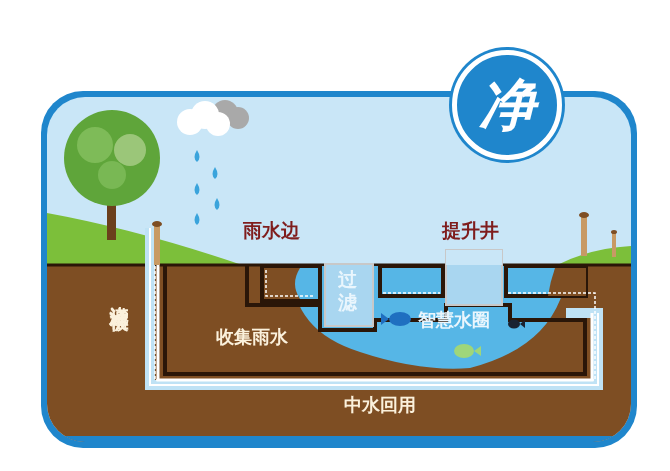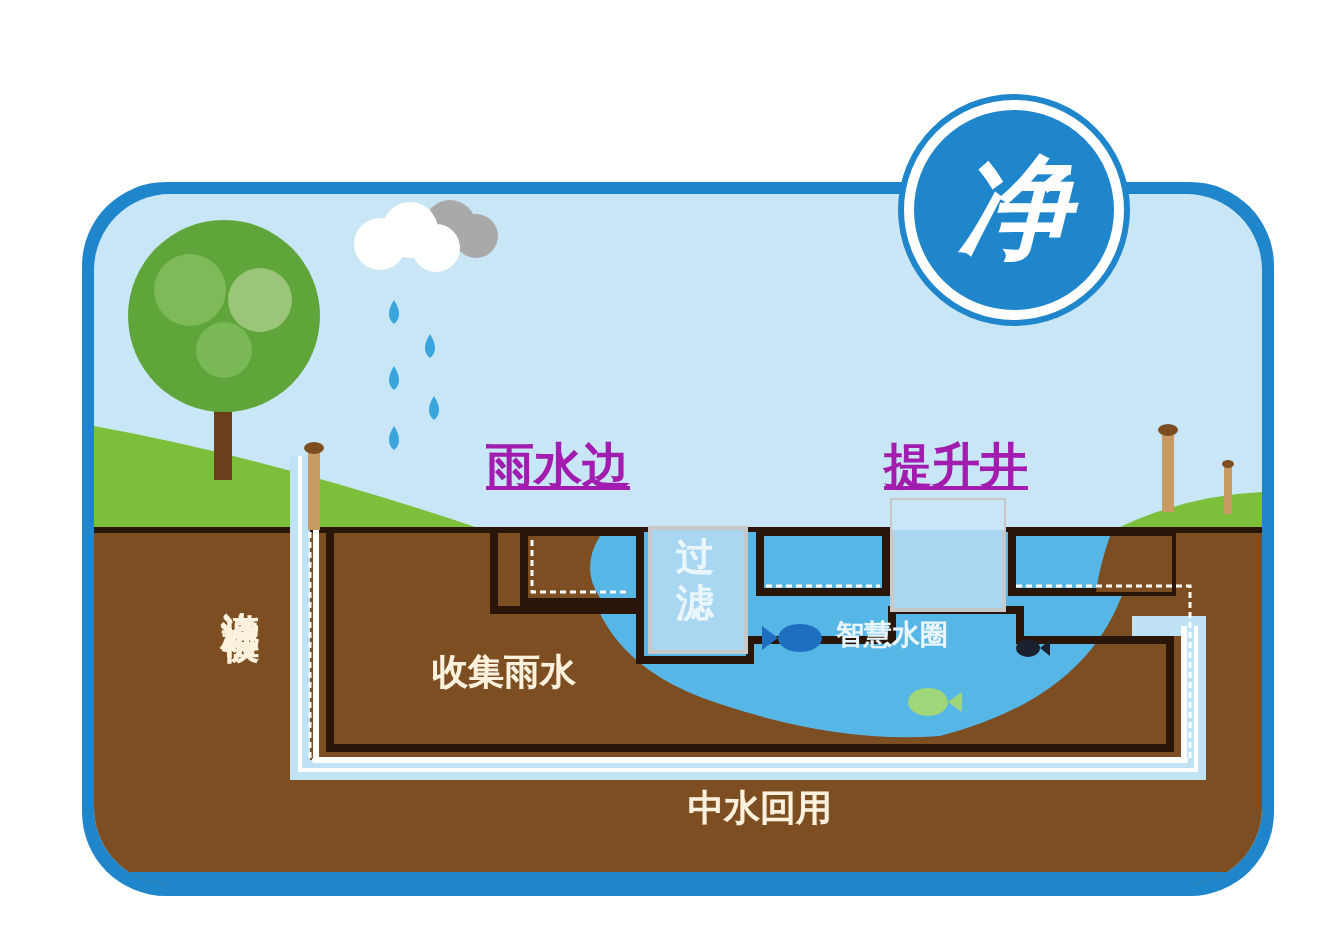--- a/index.html
+++ b/index.html
@@ -1,19 +1,19 @@
 <!DOCTYPE html>
 <html><head>
 <meta charset="utf-8">
 <style>
   html,body{margin:0;padding:0;background:#ffffff;}
   body{width:670px;height:471px;position:relative;overflow:hidden;font-family:"DejaVu Sans","Liberation Sans",sans-serif;}
   #stage{position:absolute;left:0;top:0;width:670px;height:471px;}
   .lbl{position:absolute;font-weight:bold;white-space:nowrap;line-height:1;}
-  .lbl-blue{color:#a21caf;font-size:24px;text-decoration:underline;}
+  .lbl-blue{color:#7f1d1d;font-size:19px;}
   .lbl-cream{color:#fbf1dc;font-size:18px;}
   .lbl-light{color:#eaf6fd;font-size:19px;}
   .vert{writing-mode:vertical-rl;letter-spacing:2px;}
   .badge{position:absolute;left:452px;top:50px;width:100px;height:100px;border-radius:50%;background:#1f86cc;border:5px solid #ffffff;box-shadow:0 0 0 3px #1f86cc;display:flex;align-items:center;justify-content:center;}
   .badge span{color:#ffffff;font-size:56px;font-weight:bold;font-style:italic;line-height:1;}
 </style>
 </head>
 <body>
 
 <div id="stage">
@@ -117,16 +117,16 @@
 
   <div class="badge">
     <span>净</span>
   </div>
 
   <div class="lbl lbl-blue" style="left:243px;top:221px;">雨水边</div>
   <div class="lbl lbl-blue" style="left:442px;top:221px;">提升井</div>
   <div class="lbl lbl-light" style="left:338px;top:270px;">过</div>
   <div class="lbl lbl-light" style="left:338px;top:293px;">滤</div>
   <div class="lbl lbl-cream" style="left:216px;top:328px;">收集雨水</div>
-  <div class="lbl lbl-light" style="left:418px;top:311px;font-size:14px;">智慧水圈</div>
+  <div class="lbl lbl-light" style="left:418px;top:311px;font-size:18px;font-family:Liberation Serif, serif;">智慧水圈</div>
   <div class="lbl lbl-cream vert" style="left:110px;top:290px;font-size:19px;">浇灌植被</div>
   <div class="lbl lbl-cream" style="left:324px;top:396px;margin-left:20px;">中水回用</div>
 </div>
 
 </body></html>

